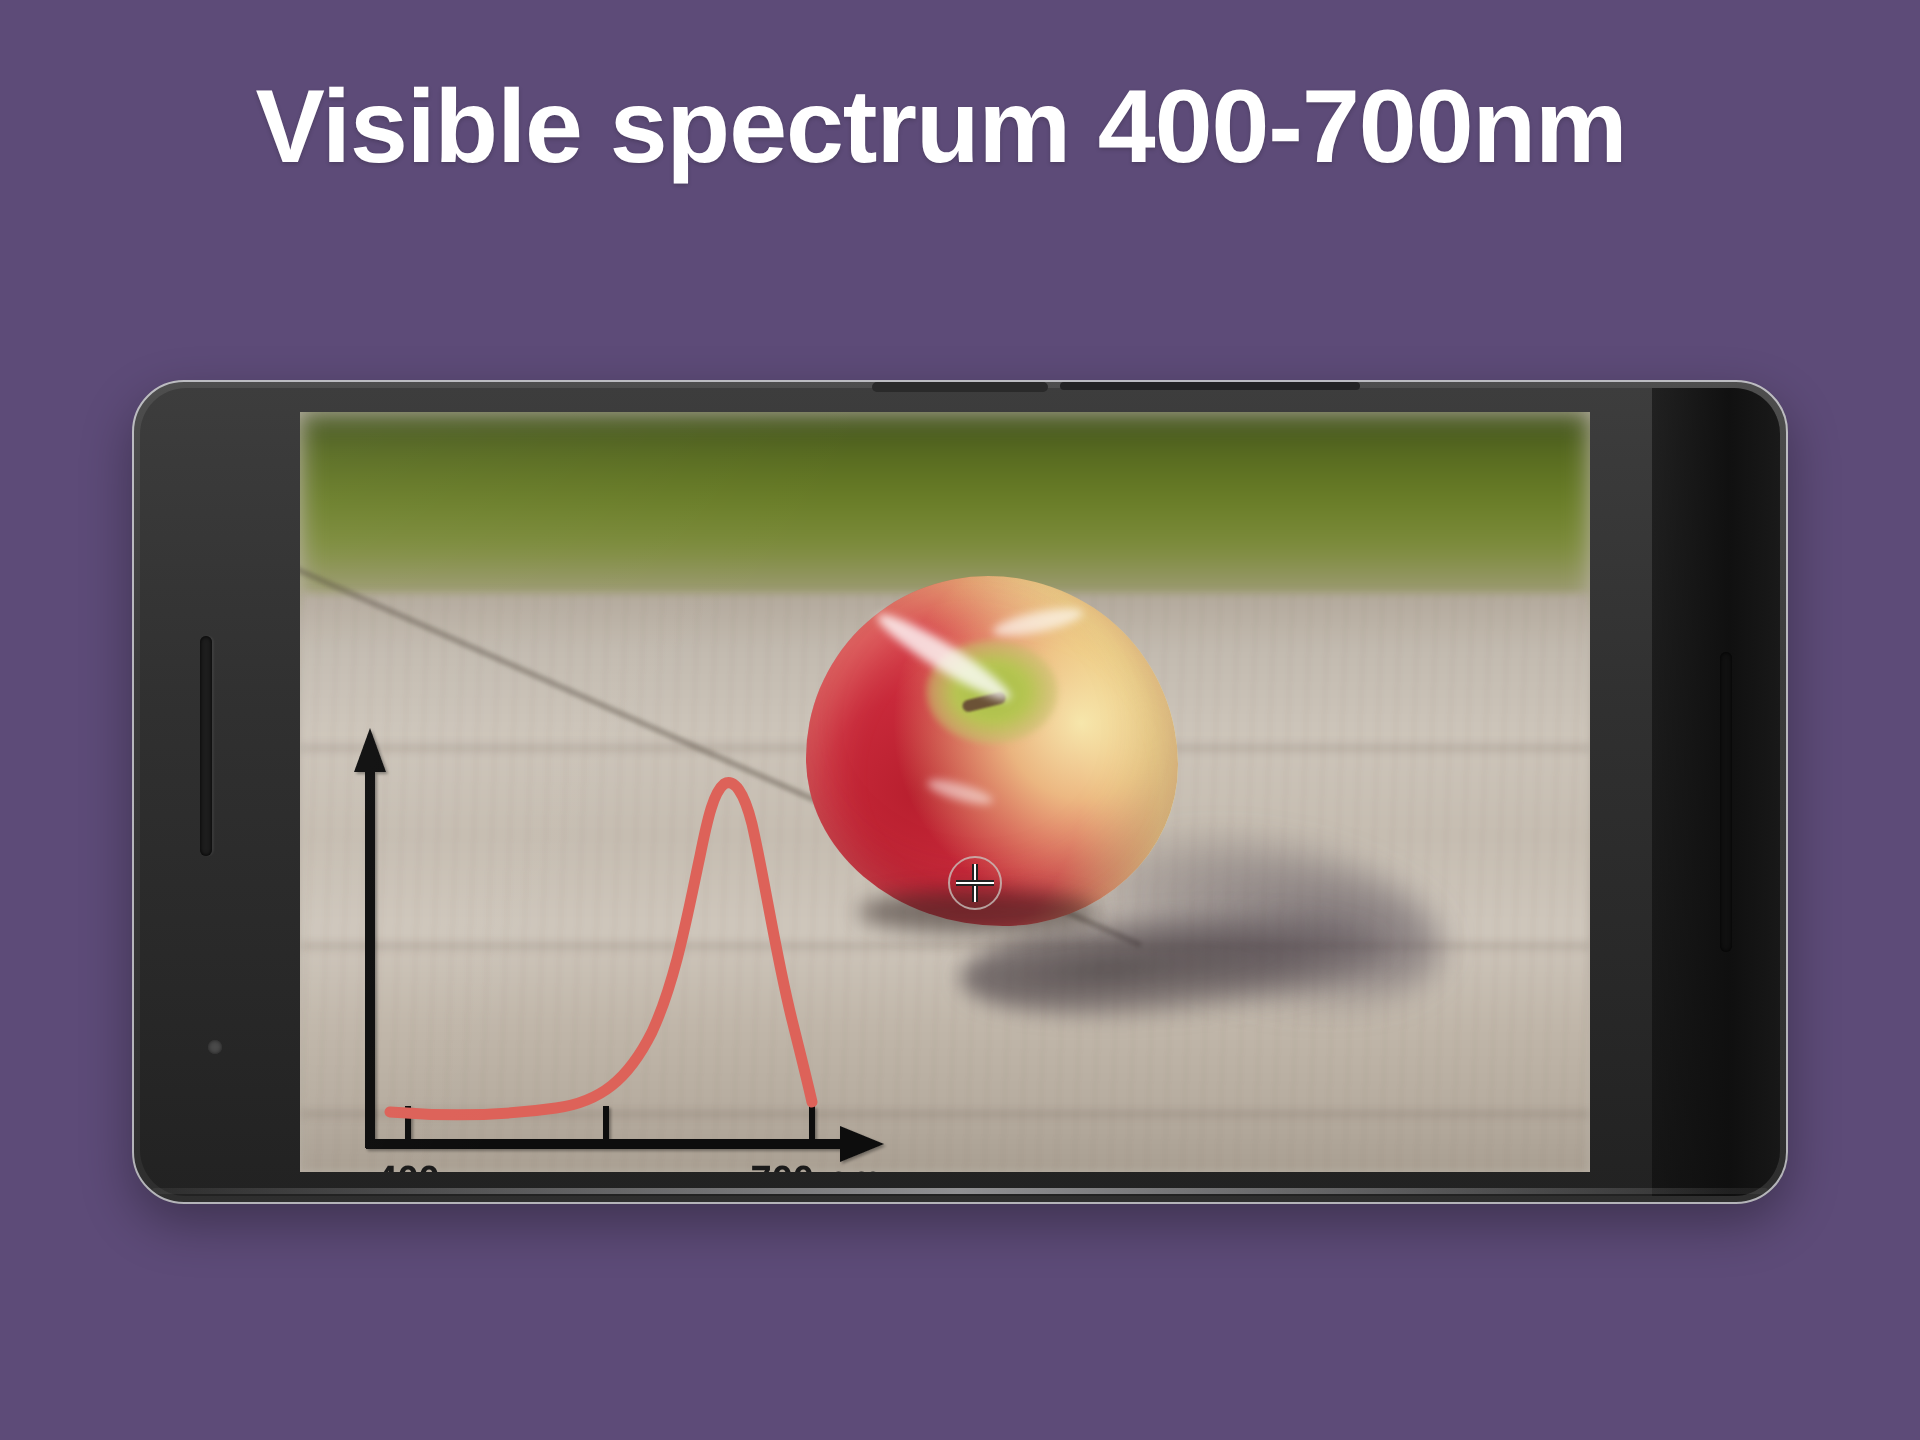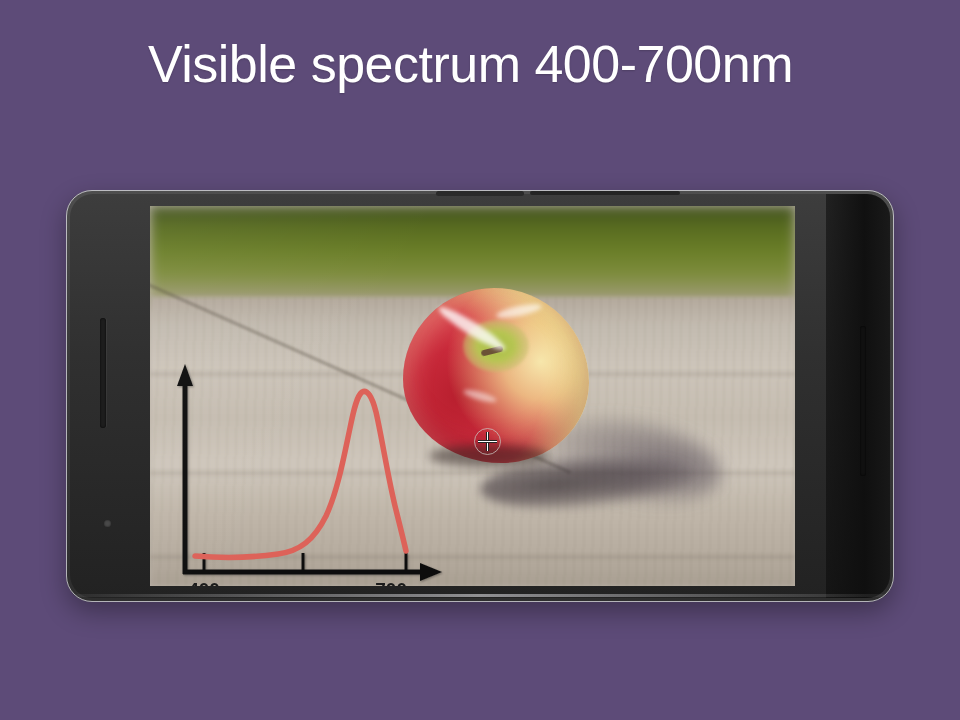--- a/index.html
+++ b/index.html
@@ -8,21 +8,21 @@
     font-family:"Liberation Sans", sans-serif;
   }
   body { background:#5d4b78; position:relative; }
 
   
   .title {
     position:absolute; top:36px; left:0; width:941px;
     text-align:center;
     color:#ffffff;
     font-size:52px;
-    font-weight:normal;
+    font-weight:bold;
     letter-spacing:-0.5px;
     line-height:1.1;
     white-space:nowrap;
     text-shadow:0 1px 2px rgba(0,0,0,0.18);
   }
 
   
   .phone {
     position:absolute;
     left:66px; top:190px;

